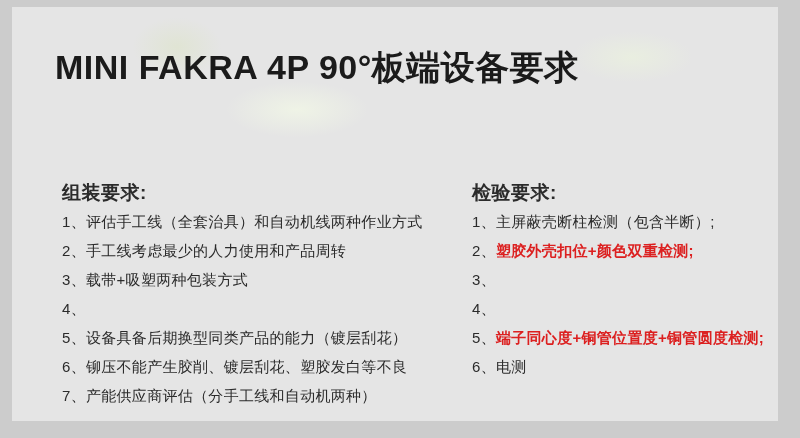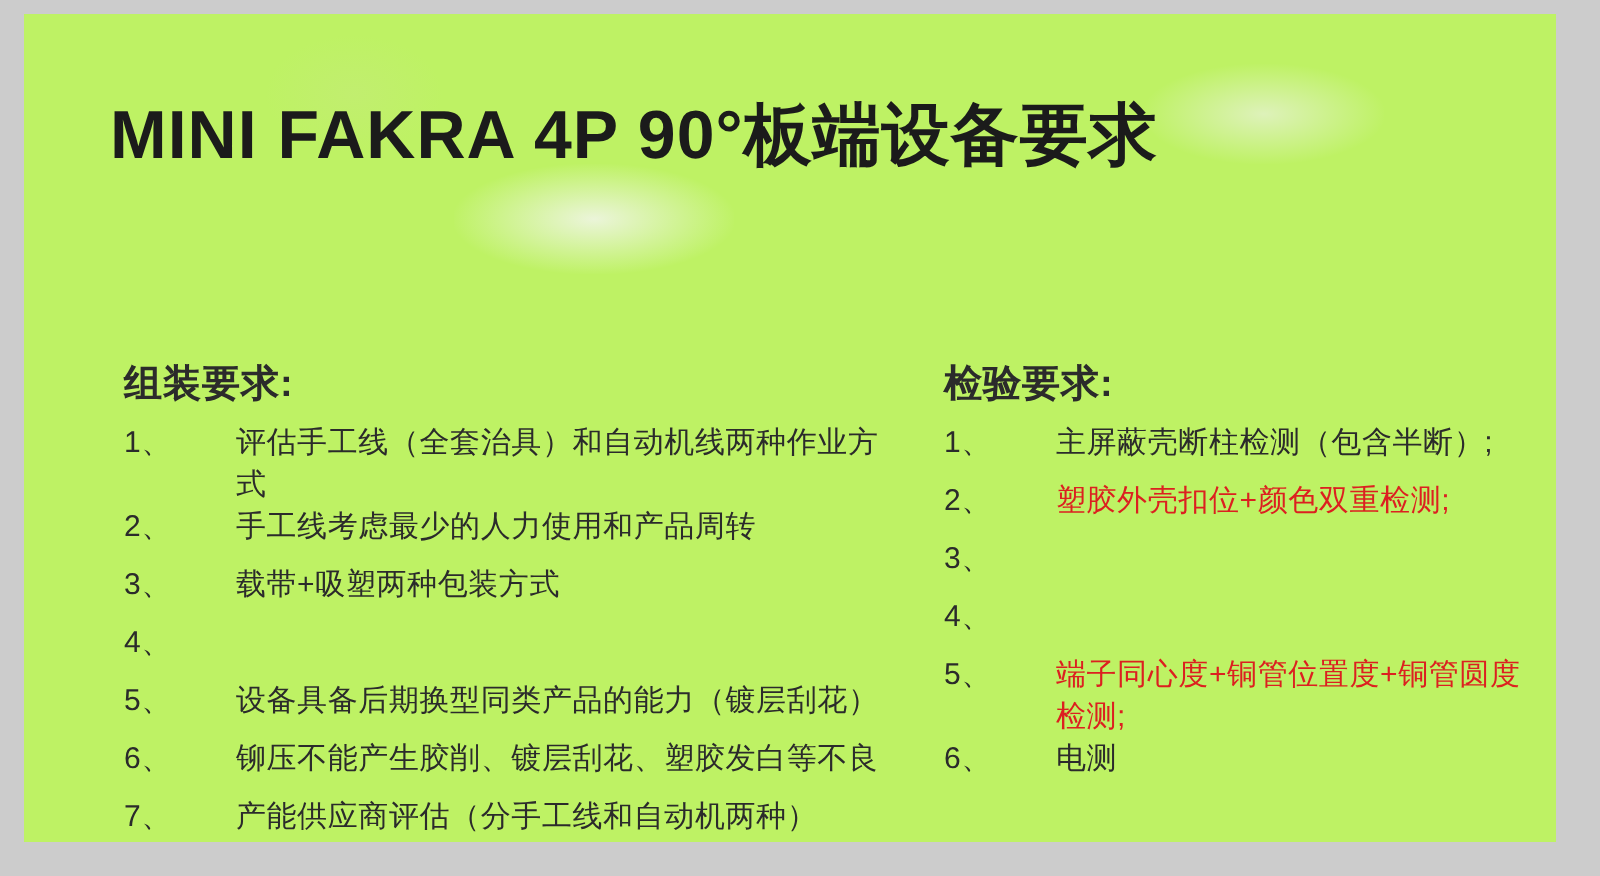--- a/index.html
+++ b/index.html
@@ -13,21 +13,21 @@
     overflow: hidden;
     font-family: "Liberation Sans", "DejaVu Sans", sans-serif;
   }
 
   #slide {
     position: absolute;
     left: 12px;
     top: 7px;
     width: 766px;
     height: 414px;
-    background: #bef264;
+    background: #e5e5e5;
     overflow: hidden;
   }
 
   
   .bloom-a {
     position: absolute;
     left: 120px; top: 10px;
     width: 90px; height: 60px;
     background: radial-gradient(ellipse at center, rgba(205,225,150,0.22) 0%, rgba(255,255,255,0) 70%);
     pointer-events: none;
@@ -83,25 +83,24 @@
     min-height: 29px;
     letter-spacing: 0.3px;
   }
   .item-num {
     flex: 0 0 auto;
     color: #2b2b2b;
     white-space: pre;
   }
   .item-text {
     flex: 1 1 auto;
-    margin-left: 32px;
   }
   .item-text.red {
     color: #dc2020;
-    font-weight: normal;
+    font-weight: bold;
   }
 </style>
 </head>
 <body>
 
 <div id="slide">
 
   <div class="bloom-a"></div>
   <div class="bloom-b"></div>
   <div class="bloom-c"></div>

